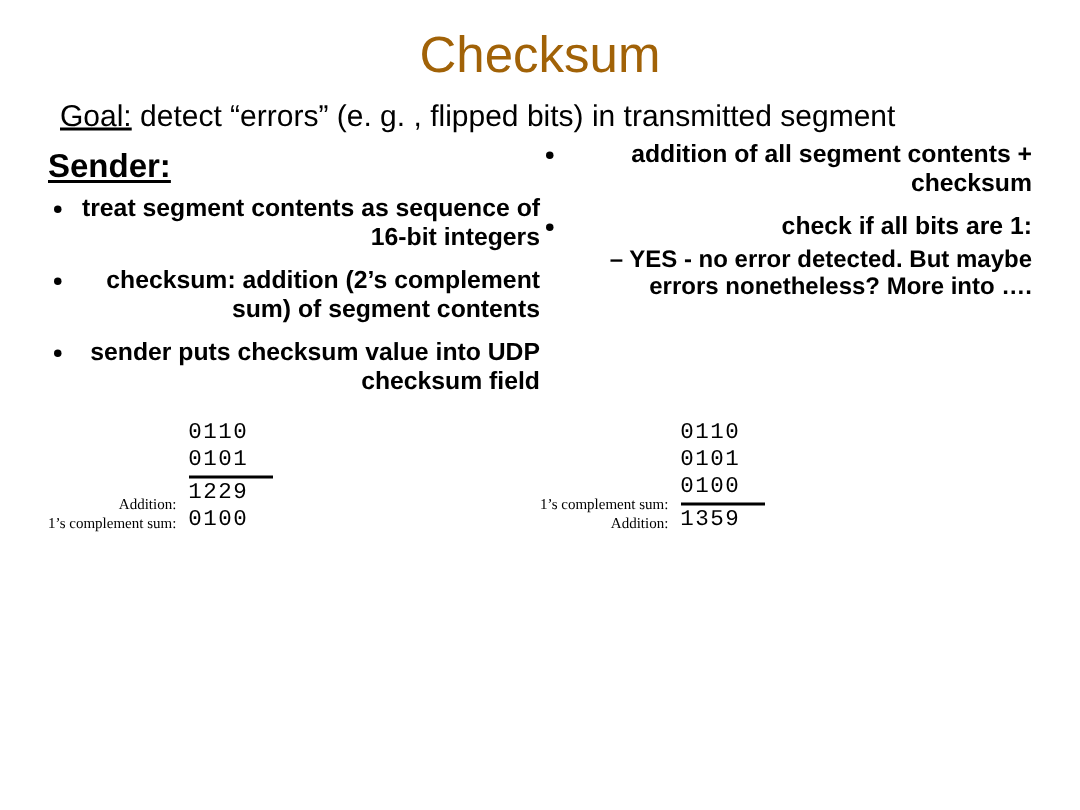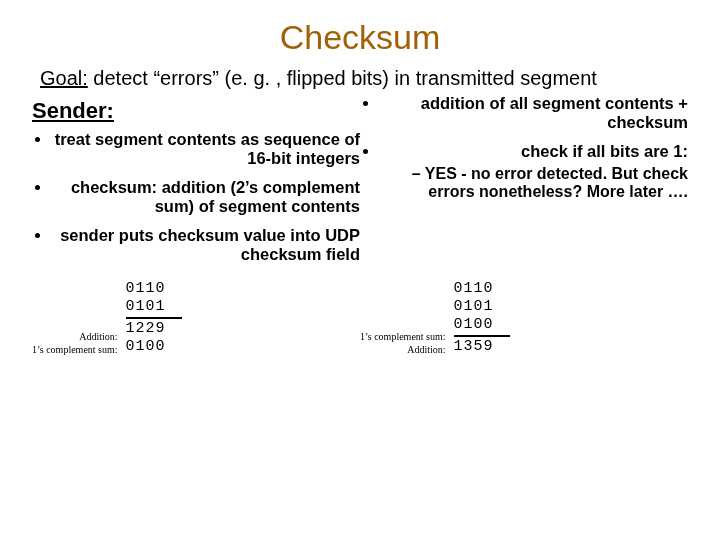--- a/index.html
+++ b/index.html
@@ -100,21 +100,21 @@
       <li>checksum: addition (2’s complement sum) of segment contents</li>
       <li>sender puts checksum value into UDP checksum field</li>
     </ul>
   </div>
   <div class="col">
     <ul class="b1">
       <li>addition of all segment contents + checksum</li>
       <li>
         <span>check if all bits are 1:</span>
         <ul class="b2">
-          <li>YES - no error detected. But check errors nonetheless? More later ….</li>
+          <li>YES - no error detected. But maybe errors nonetheless? More into ….</li>
         </ul>
       </li>
     </ul>
   </div>
 </div>
 
 <div class="calcs">
   <div class="calc">
     <div class="calc-labels">
       <div>&nbsp;</div>

